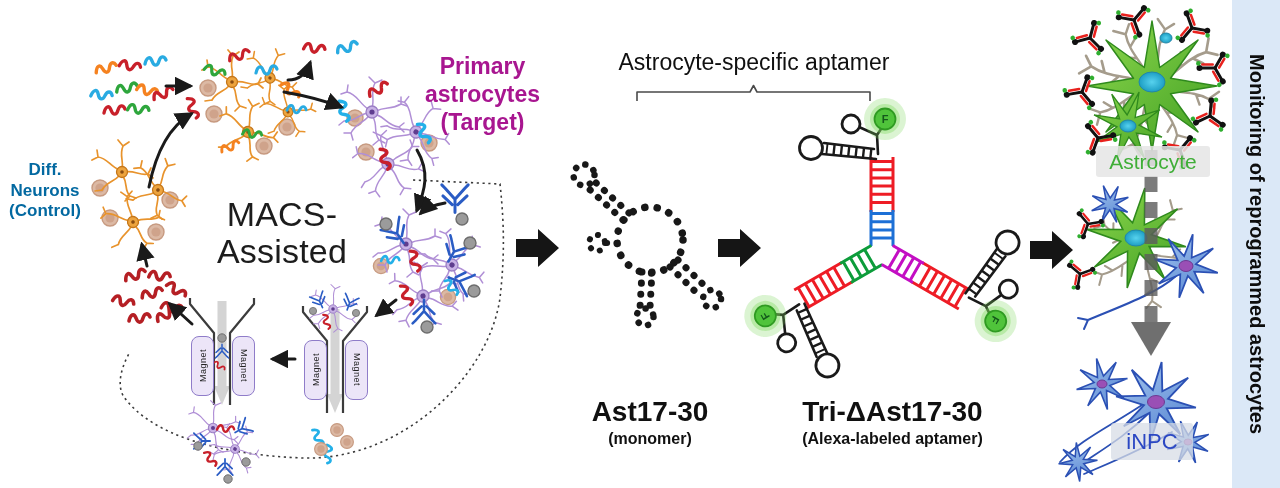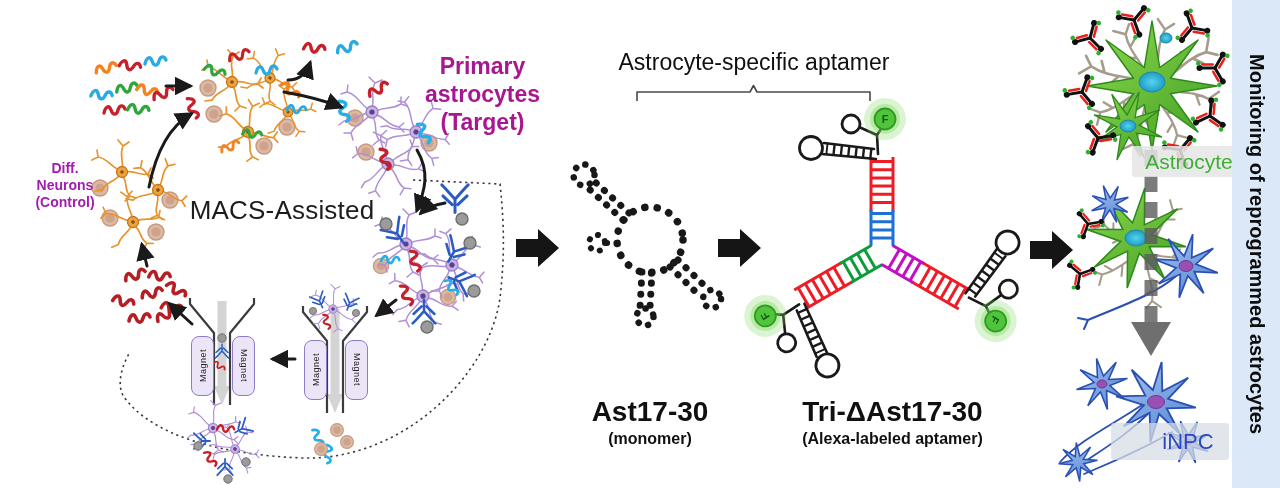--- a/index.html
+++ b/index.html
@@ -2,28 +2,28 @@
 <html><head>
 <meta charset="utf-8">
 <style>
   html,body{margin:0;padding:0;background:#fff;}
   .fig{position:relative;width:1280px;height:488px;background:#ffffff;overflow:hidden;
        font-family:"Liberation Sans",sans-serif;}
   svg.art{position:absolute;left:0;top:0;}
 
   
   .lbl{position:absolute;text-align:center;line-height:1.22;}
-  .control{color:#a21caf;font-weight:bold;font-size:14px;padding-left:20px;}
+  .control{color:#0369a1;font-weight:bold;font-size:17px;}
   .target{color:#a81690;font-weight:bold;font-size:23px;}
-  .macs{font-size:26px;color:#1c1c1c;font-weight:400;line-height:1.08;letter-spacing:.2px;}
+  .macs{font-size:34px;color:#1c1c1c;font-weight:400;line-height:1.08;letter-spacing:.2px;}
   .apt-header{font-size:23px;font-weight:normal;color:#101010;}
   .struct .name{font-size:28px;font-weight:bold;color:#101010;}
   .struct .sub{font-size:16px;font-weight:bold;color:#101010;}
   .celltag{position:absolute;display:flex;align-items:center;justify-content:center;border-radius:3px;}
-  .astrotag{background:rgba(229,229,229,.85);color:#3fae37;font-size:21px;margin-left:36px;}
+  .astrotag{background:rgba(229,229,229,.85);color:#3fae37;font-size:21px;}
   .inpctag{background:rgba(215,220,230,.75);color:#2b47c3;font-size:22px;}
 
   .magnet{position:absolute;width:21px;height:58px;background:#ece5f8;border:1.6px solid #8f7cc9;
           border-radius:8px;display:flex;align-items:center;justify-content:center;
           font-size:9px;color:#222;}
   .magnet span{writing-mode:vertical-rl;letter-spacing:.5px;}
   .magnet.flip span{transform:rotate(180deg);}
 
   .sidebar{position:absolute;left:1232px;top:0;width:48px;height:488px;background:#dbe8f7;
            display:flex;align-items:center;justify-content:center;}
@@ -435,21 +435,21 @@
 <div class="magnet flip" style="left:304px;top:340px;">
   <span>Magnet</span>
     </div>
 <div class="magnet" style="left:345px;top:340px;">
   <span>Magnet</span>
     </div>
 
 <div class="celltag astrotag" style="left:1096px;top:146px;width:114px;height:31px;">
   <span>Astrocyte</span>
     </div>
-<div class="celltag inpctag" style="left:1111px;top:423px;width:82px;height:37px;padding-left:36px;">
+<div class="celltag inpctag" style="left:1111px;top:423px;width:82px;height:37px;">
   <span>iNPC</span>
     </div>
 
 <div class="sidebar">
   <span>Monitoring of reprogrammed astrocytes</span>
 </div>
 
 </div>
 
 </body></html>

